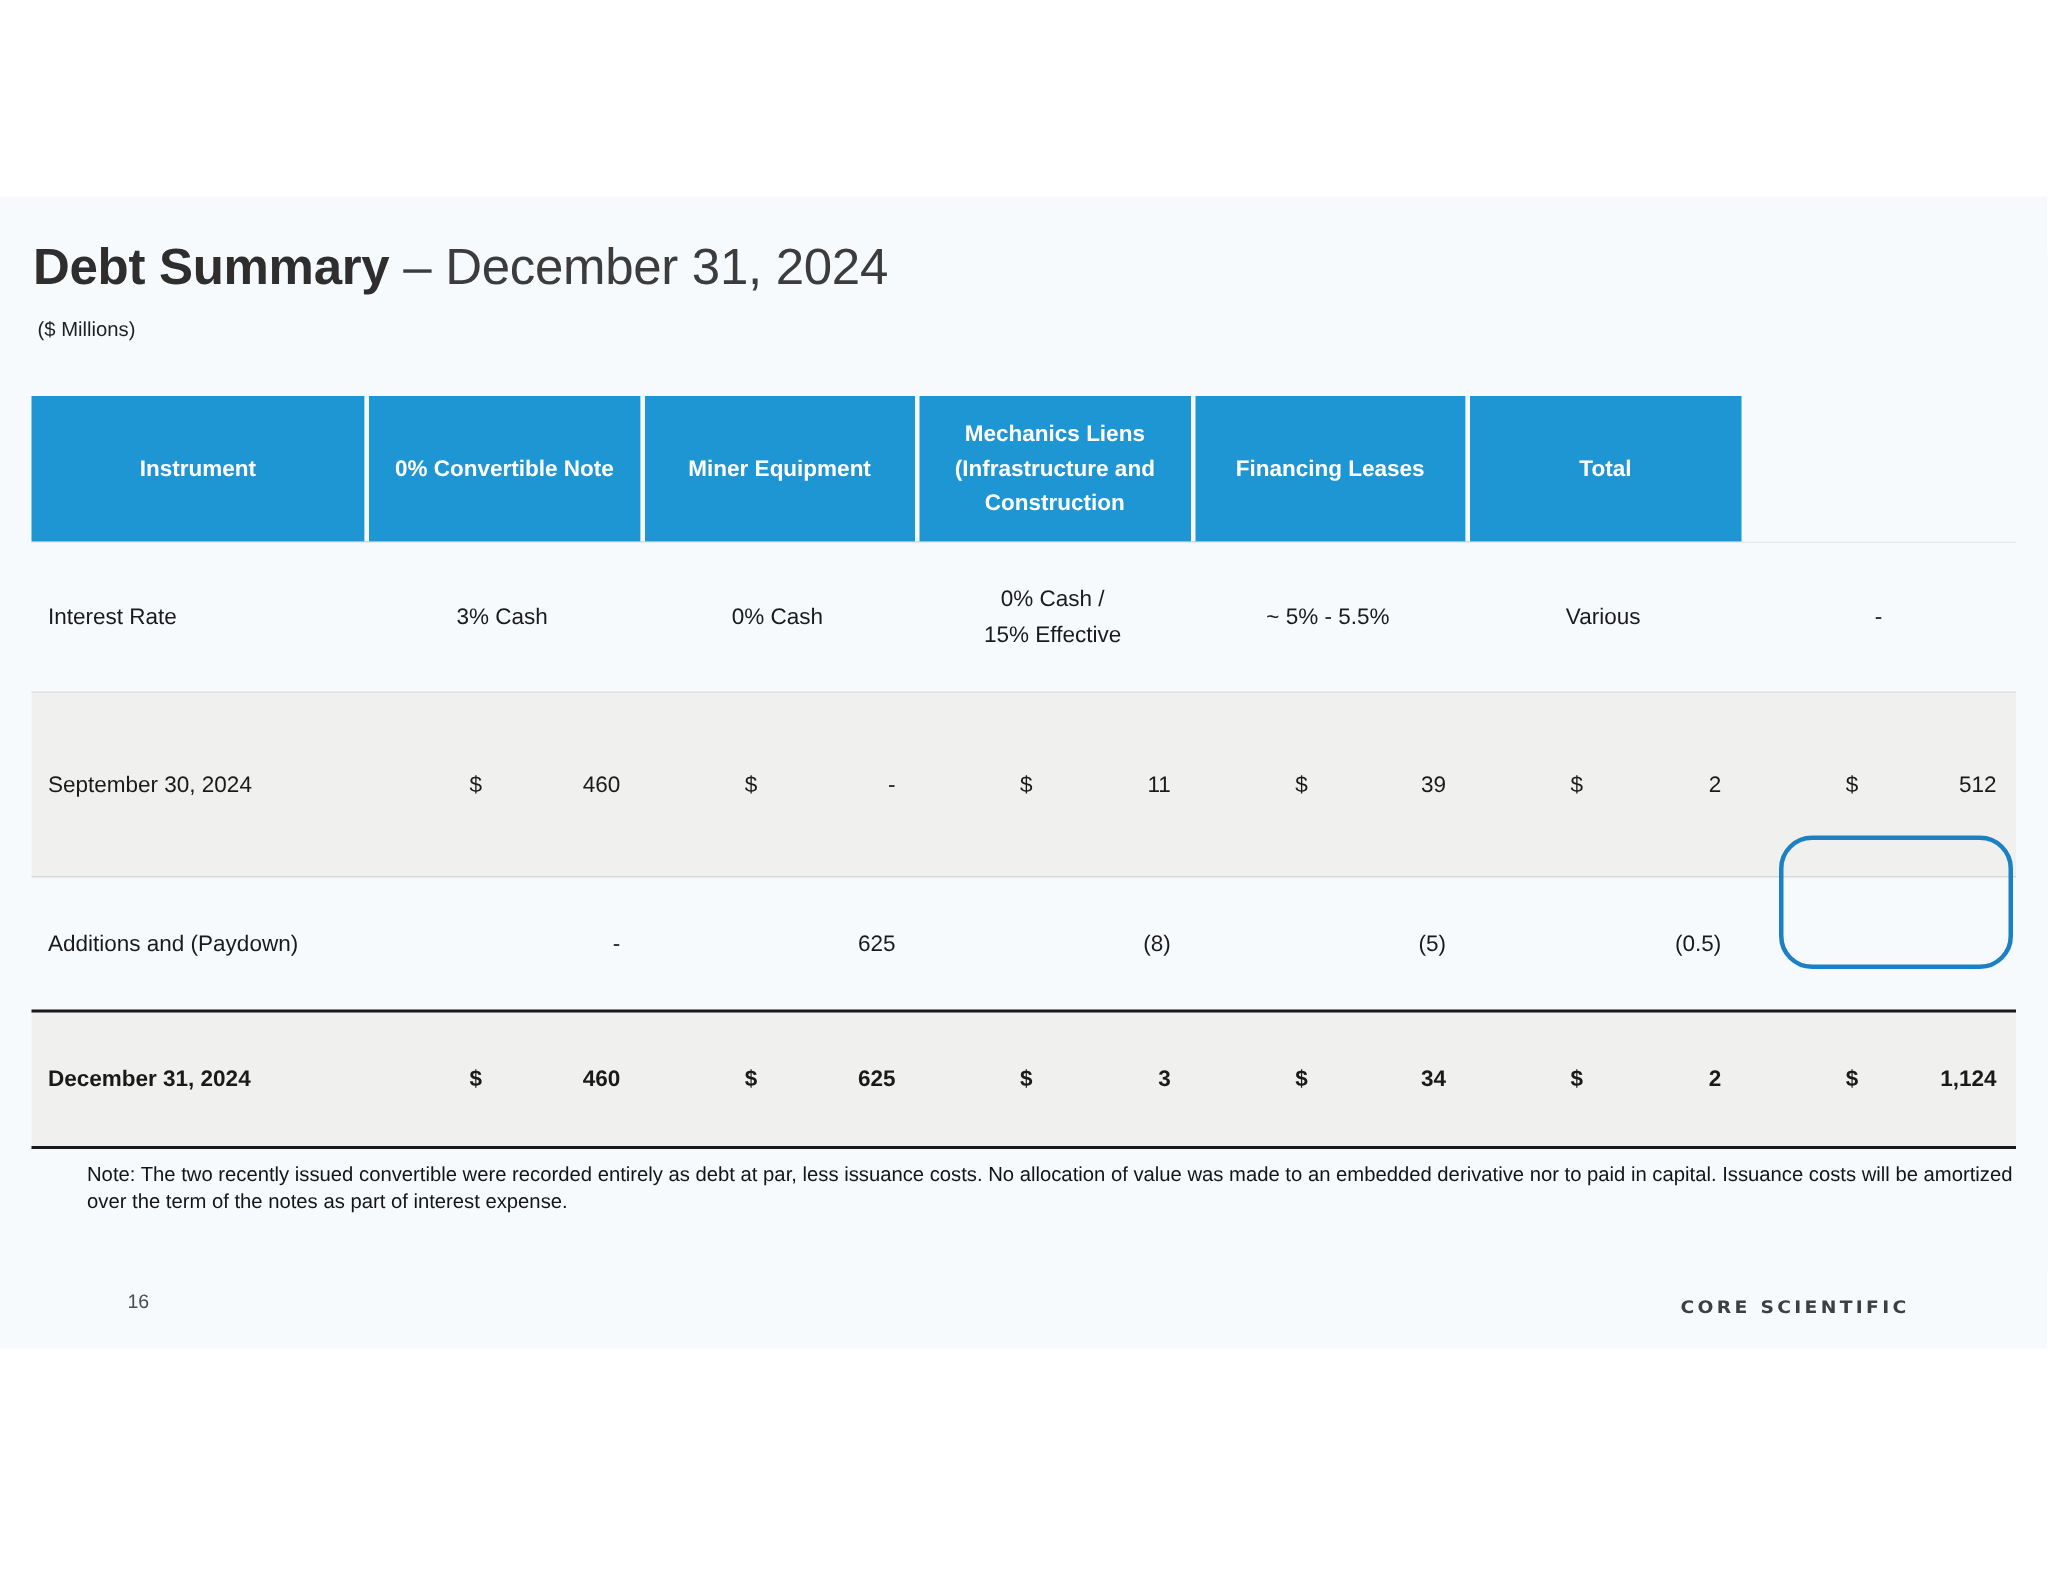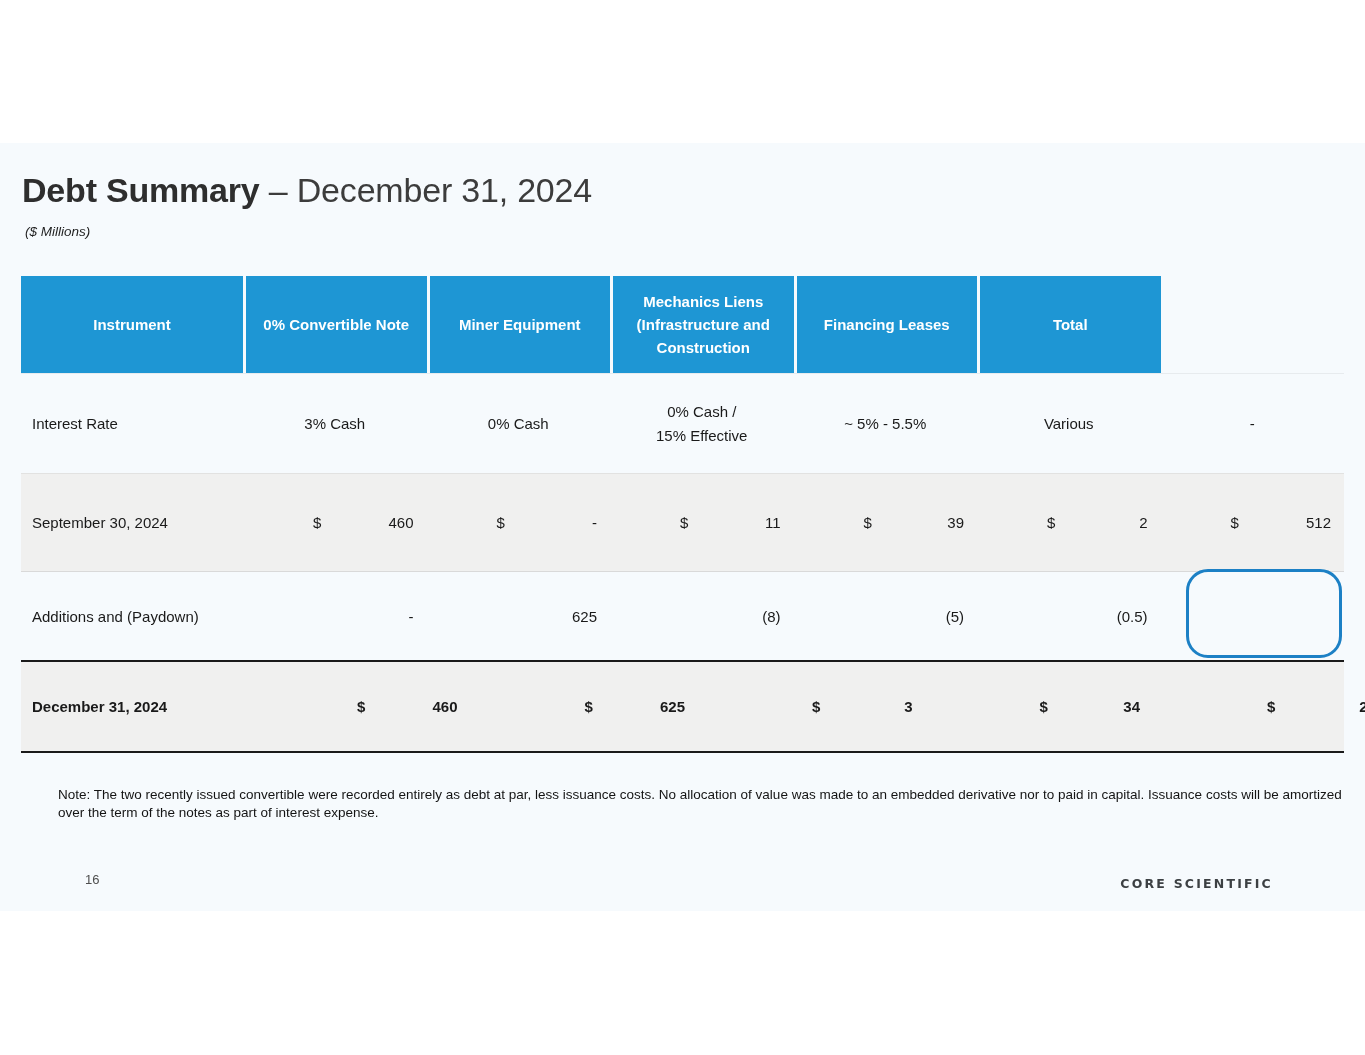--- a/index.html
+++ b/index.html
@@ -1,48 +1,48 @@
 <!DOCTYPE html>
 <html><head>
 <meta charset="utf-8">
 <style>
   * { margin:0; padding:0; box-sizing:border-box; }
   html,body { width:1365px; height:1055px; background:#ffffff;
               font-family:"Liberation Sans", sans-serif; color:#1a1a1a; }
   #page { position:relative; width:1365px; height:1055px; background:#ffffff; overflow:hidden; }
 
   
-  .slide { position:absolute; left:0; top:143px; width:1365px; height:768px; background:#f6fafd; }
+  .slide { position:absolute; left:0; top:131px; width:1365px; height:768px; background:#f6fafd; }
 
   
   .title { position:absolute; left:22px; top:28px; font-size:34px; line-height:1.15;
            letter-spacing:-0.2px; white-space:nowrap; }
   .title .bold { font-weight:700; color:#2e2e2e; }
   .title .reg  { font-weight:400; color:#3c3c3c; }
-  .subtitle { position:absolute; left:25px; top:81px; font-style:italic; font-size:13.5px; color:#1f1f1f; }
+  .subtitle { position:absolute; left:25px; top:81px; font-size:13.5px; color:#1f1f1f; }
 
   
   .tbl { position:absolute; left:21px; top:133px; width:1323px; font-size:15px; }
   .trow { display:flex; width:100%; }
   .cell { display:flex; align-items:center; position:relative; }
   .c0 { flex:0 0 222px; }
   .cN { flex:0 0 183.5px; }
 
   
   .hrow { height:97px; }
   .hrow .cell { background:#1e96d4; color:#ffffff; font-weight:700; justify-content:center;
                 text-align:center; padding:20px 8px; line-height:1.55; }
   .hrow .cell + .cell { border-left:3px solid #f6fafd; }
 
   
   .r-interest-rate { height:100px; border-top:1px solid #e7ebee; }
-  .r-september-30-2024 { height:98px; background:#f0f0ef; border-top:1px solid #e2e2e1; }
+  .r-september-30-2024 { height:123px; background:#f0f0ef; border-top:1px solid #e2e2e1; }
   .r-additions-paydown { height:89px; border-top:1px solid #d9d9d9; }
   .r-december-31-2024 { height:93px; background:#f0f0ef; font-weight:700;
-                        border-top:2px solid #1a1a1a; border-bottom:2px solid #1a1a1a;gap:44px; }
+                        border-top:2px solid #1a1a1a; border-bottom:2px solid #1a1a1a; }
 
   .label-cell { justify-content:flex-start; padding-left:11px; }
   .center-cell { justify-content:center; text-align:center; white-space:pre-line; line-height:1.55; }
   .num-cell { justify-content:flex-end; padding-right:13px; }
   .dollar { position:absolute; left:70px; }
 
   
   .highlight { position:absolute; left:1165px; top:293px; width:156px; height:89px;
                border:3px solid #1c80c5; border-radius:22px; background:transparent; }
 

